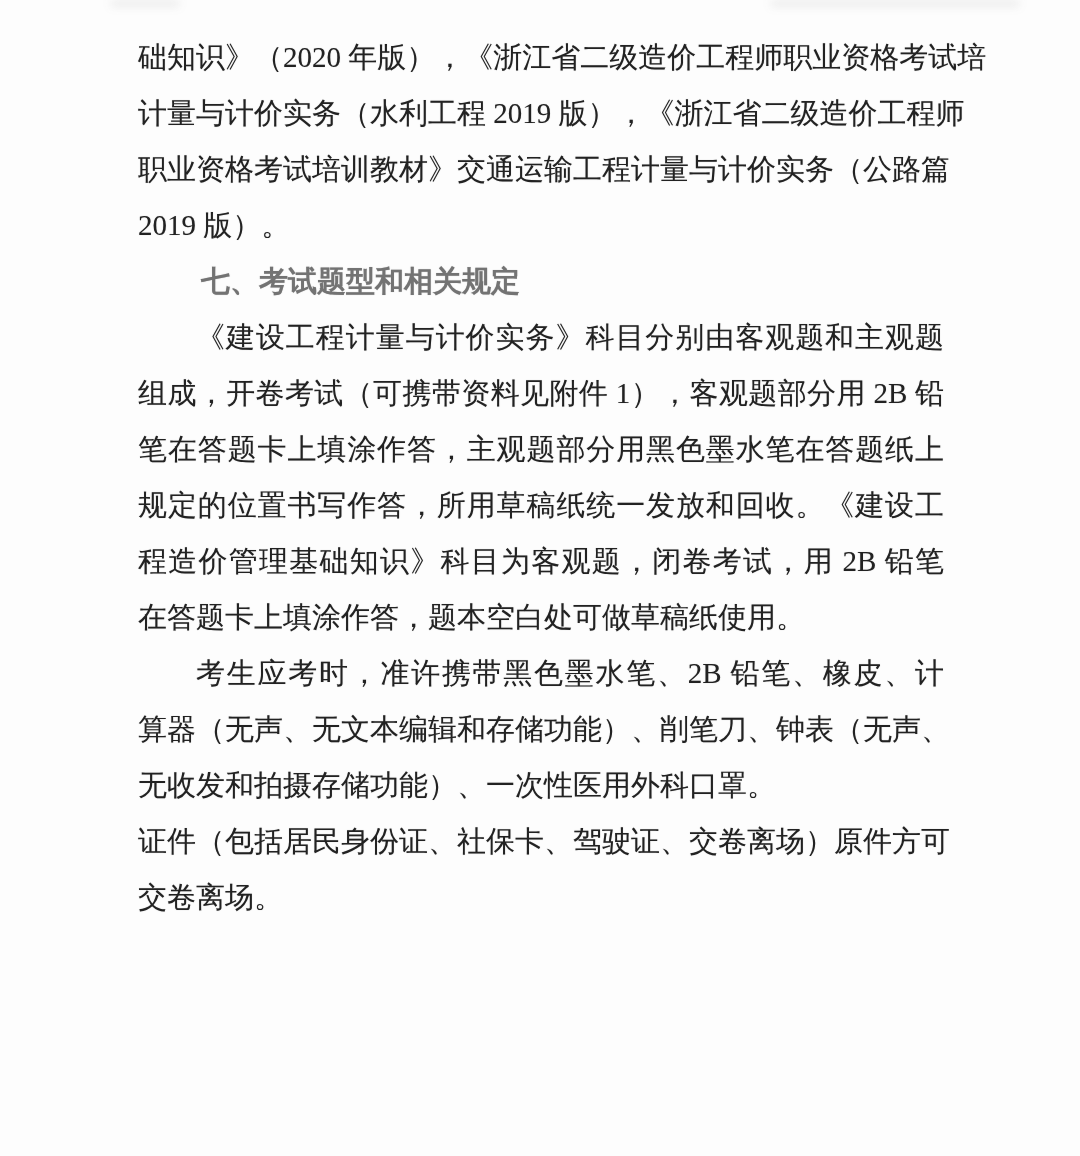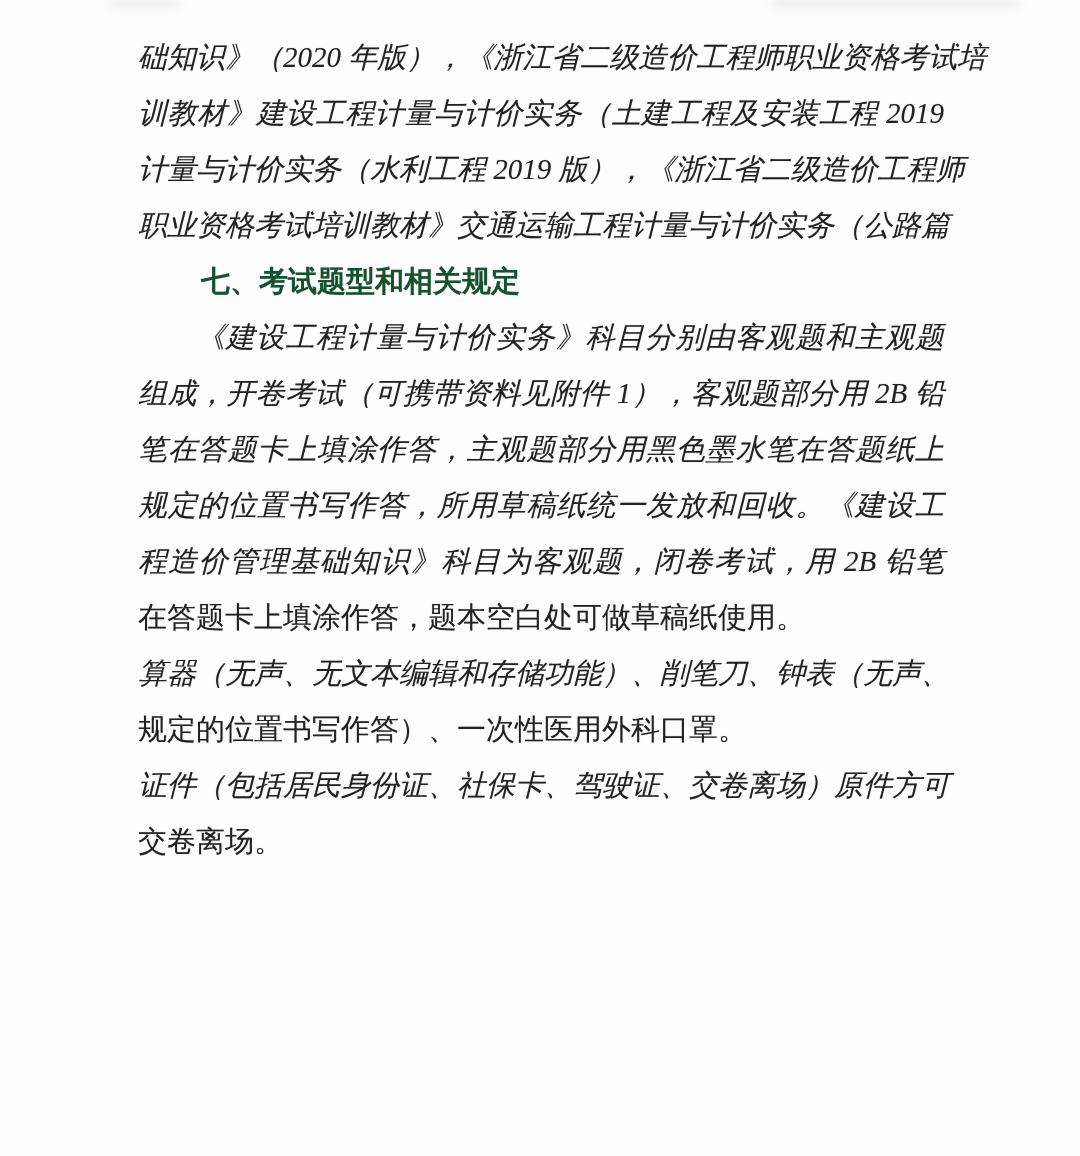--- a/index.html
+++ b/index.html
@@ -27,34 +27,33 @@
   .line {
     height: 56px;
     line-height: 56px;
     white-space: nowrap;
     text-align: justify;
     text-align-last: left;
   }
   
   .line.j {
     text-align-last: justify;
-    font-style: italic;
   }
   
   .line.ind {
     text-indent: 2em;
   }
   .heading {
     height: 56px;
     line-height: 56px;
     padding-left: 63px;
     font-family: "Liberation Sans", "DejaVu Sans", sans-serif;
     font-weight: 700;
     font-size: 29px;
-    color: #14532d;
+    color: #737373;
     white-space: nowrap;
   }
   
   .scan-artifact {
     position: absolute;
     background: rgba(90,90,90,0.10);
     filter: blur(4px);
     border-radius: 4px;
   }
   .scan-artifact.a1 { top: 0; left: 110px;  width: 70px;  height: 7px; }
@@ -62,30 +61,31 @@
 </style>
 </head>
 <body>
 
 <div class="page">
 
   <span class="scan-artifact a1"></span>
   <span class="scan-artifact a2"></span>
 
   <div class="line j">础知识》（2020 年版），《浙江省二级造价工程师职业资格考试培</div>
-  <div class="line j">训教材》建设工程计量与计价实务（土建工程及安装工程 2019</div>
   <div class="line j">计量与计价实务（水利工程 2019 版），《浙江省二级造价工程师</div>
   <div class="line j">职业资格考试培训教材》交通运输工程计量与计价实务（公路篇</div>
+  <div class="line">2019 版）。</div>
 
   <div class="heading">七、考试题型和相关规定</div>
 
   <div class="line j ind">《建设工程计量与计价实务》科目分别由客观题和主观题</div>
   <div class="line j">组成，开卷考试（可携带资料见附件 1），客观题部分用 2B 铅</div>
   <div class="line j">笔在答题卡上填涂作答，主观题部分用黑色墨水笔在答题纸上</div>
   <div class="line j">规定的位置书写作答，所用草稿纸统一发放和回收。《建设工</div>
   <div class="line j">程造价管理基础知识》科目为客观题，闭卷考试，用 2B 铅笔</div>
   <div class="line">在答题卡上填涂作答，题本空白处可做草稿纸使用。</div>
+  <div class="line j ind">考生应考时，准许携带黑色墨水笔、2B 铅笔、橡皮、计</div>
   <div class="line j">算器（无声、无文本编辑和存储功能）、削笔刀、钟表（无声、</div>
-  <div class="line">规定的位置书写作答）、一次性医用外科口罩。</div>
+  <div class="line">无收发和拍摄存储功能）、一次性医用外科口罩。</div>
   <div class="line j">证件（包括居民身份证、社保卡、驾驶证、交卷离场）原件方可</div>
   <div class="line">交卷离场。</div>
 
 </div>
 
 </body></html>

